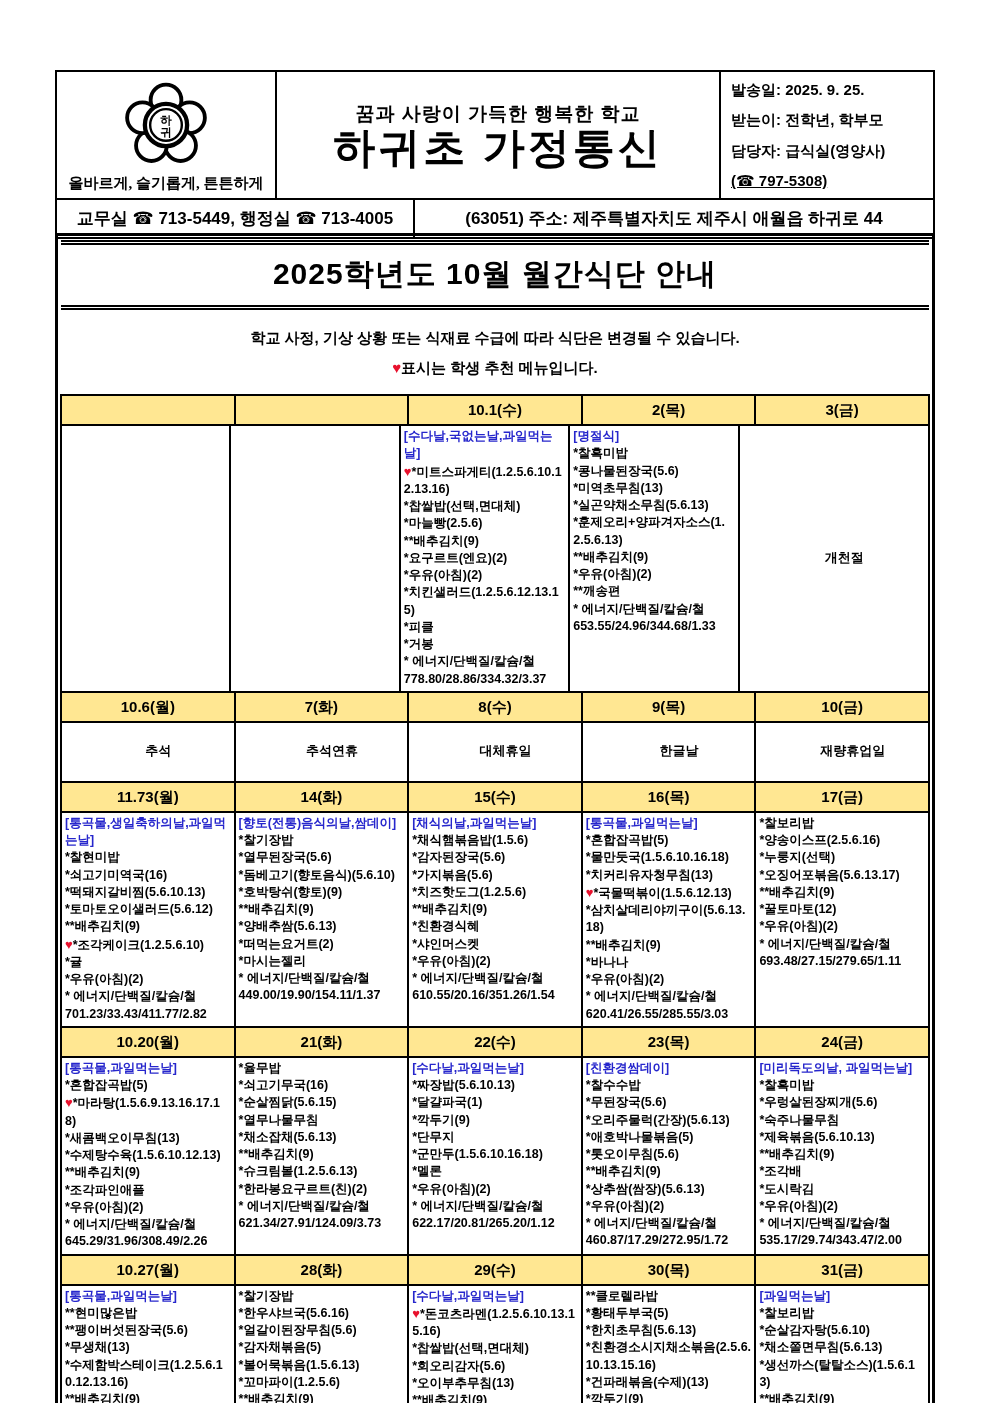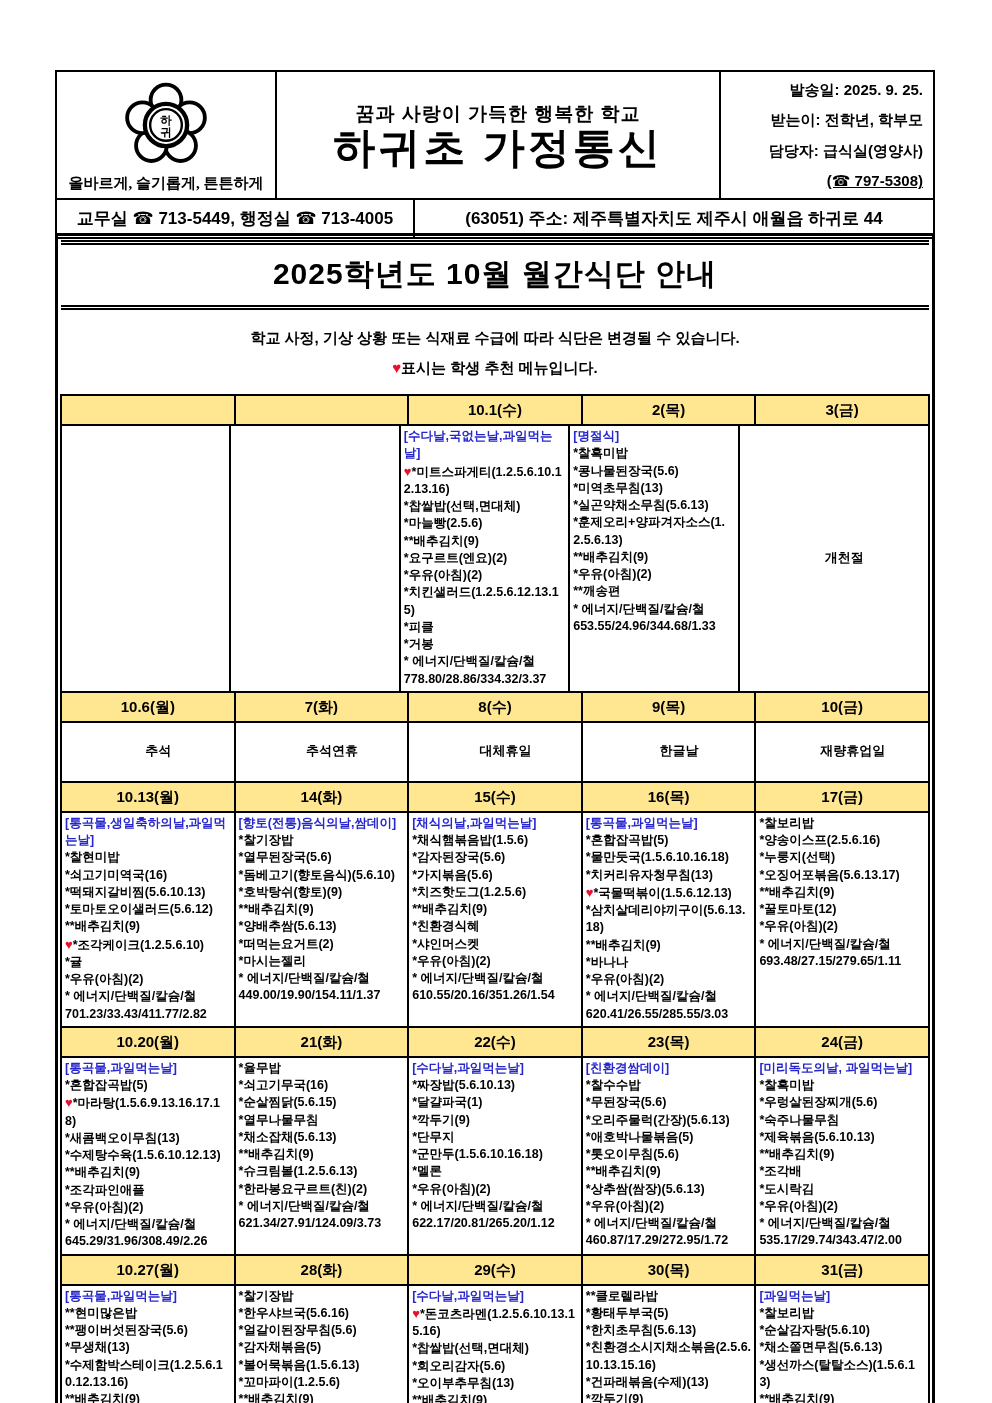--- a/index.html
+++ b/index.html
@@ -37,21 +37,21 @@
     display:flex;flex-direction:column;justify-content:center;align-items:center;
     gap:0;padding:6px 0;
   }
   .motto{font-size:19px;font-weight:700;letter-spacing:1px;}
   .main-title{font-size:42px;font-weight:800;letter-spacing:3px;line-height:1;}
   .info-cell{
     width:212px;padding:9px 10px 7px;
     display:flex;flex-direction:column;justify-content:space-between;
     font-weight:700;font-size:15px;line-height:1.25;
   }
-  .info-line{white-space:nowrap;text-align:right;}
+  .info-line{white-space:nowrap;}
   .info-line.phone{text-decoration:underline;}
   .h-row2{display:flex;height:37px;font-weight:700;font-size:17px;}
   .h-row2 .left{width:358px;border-right:2px solid var(--line);display:flex;align-items:center;justify-content:center;}
   .h-row2 .right{flex:1;display:flex;align-items:center;justify-content:center;}
 
   
   .main-box{
     position:absolute;left:55px;top:233px;width:880px;min-height:1103px;
     border:3px solid var(--line);padding:0 0 4px;
   }
@@ -190,21 +190,21 @@
           <div class="day-header">10(금)</div>
         </div>
         <div class="cal-row content-row">
           <div class="day-cell center">추석</div>
           <div class="day-cell center">추석연휴</div>
           <div class="day-cell center">대체휴일</div>
           <div class="day-cell center">한글날</div>
           <div class="day-cell center">재량휴업일</div>
         </div>
         <div class="cal-row header-row">
-          <div class="day-header">10.13(월)</div>
+          <div class="day-header">11.73(월)</div>
           <div class="day-header">14(화)</div>
           <div class="day-header">15(수)</div>
           <div class="day-header">16(목)</div>
           <div class="day-header">17(금)</div>
         </div>
         <div class="cal-row content-row">
           <div class="day-cell">
             <div class="menu-line tag">[통곡물,생일축하의날,과일먹는날]</div>
             <div class="menu-line">*찰현미밥</div>
             <div class="menu-line">*쇠고기미역국(16)</div>

